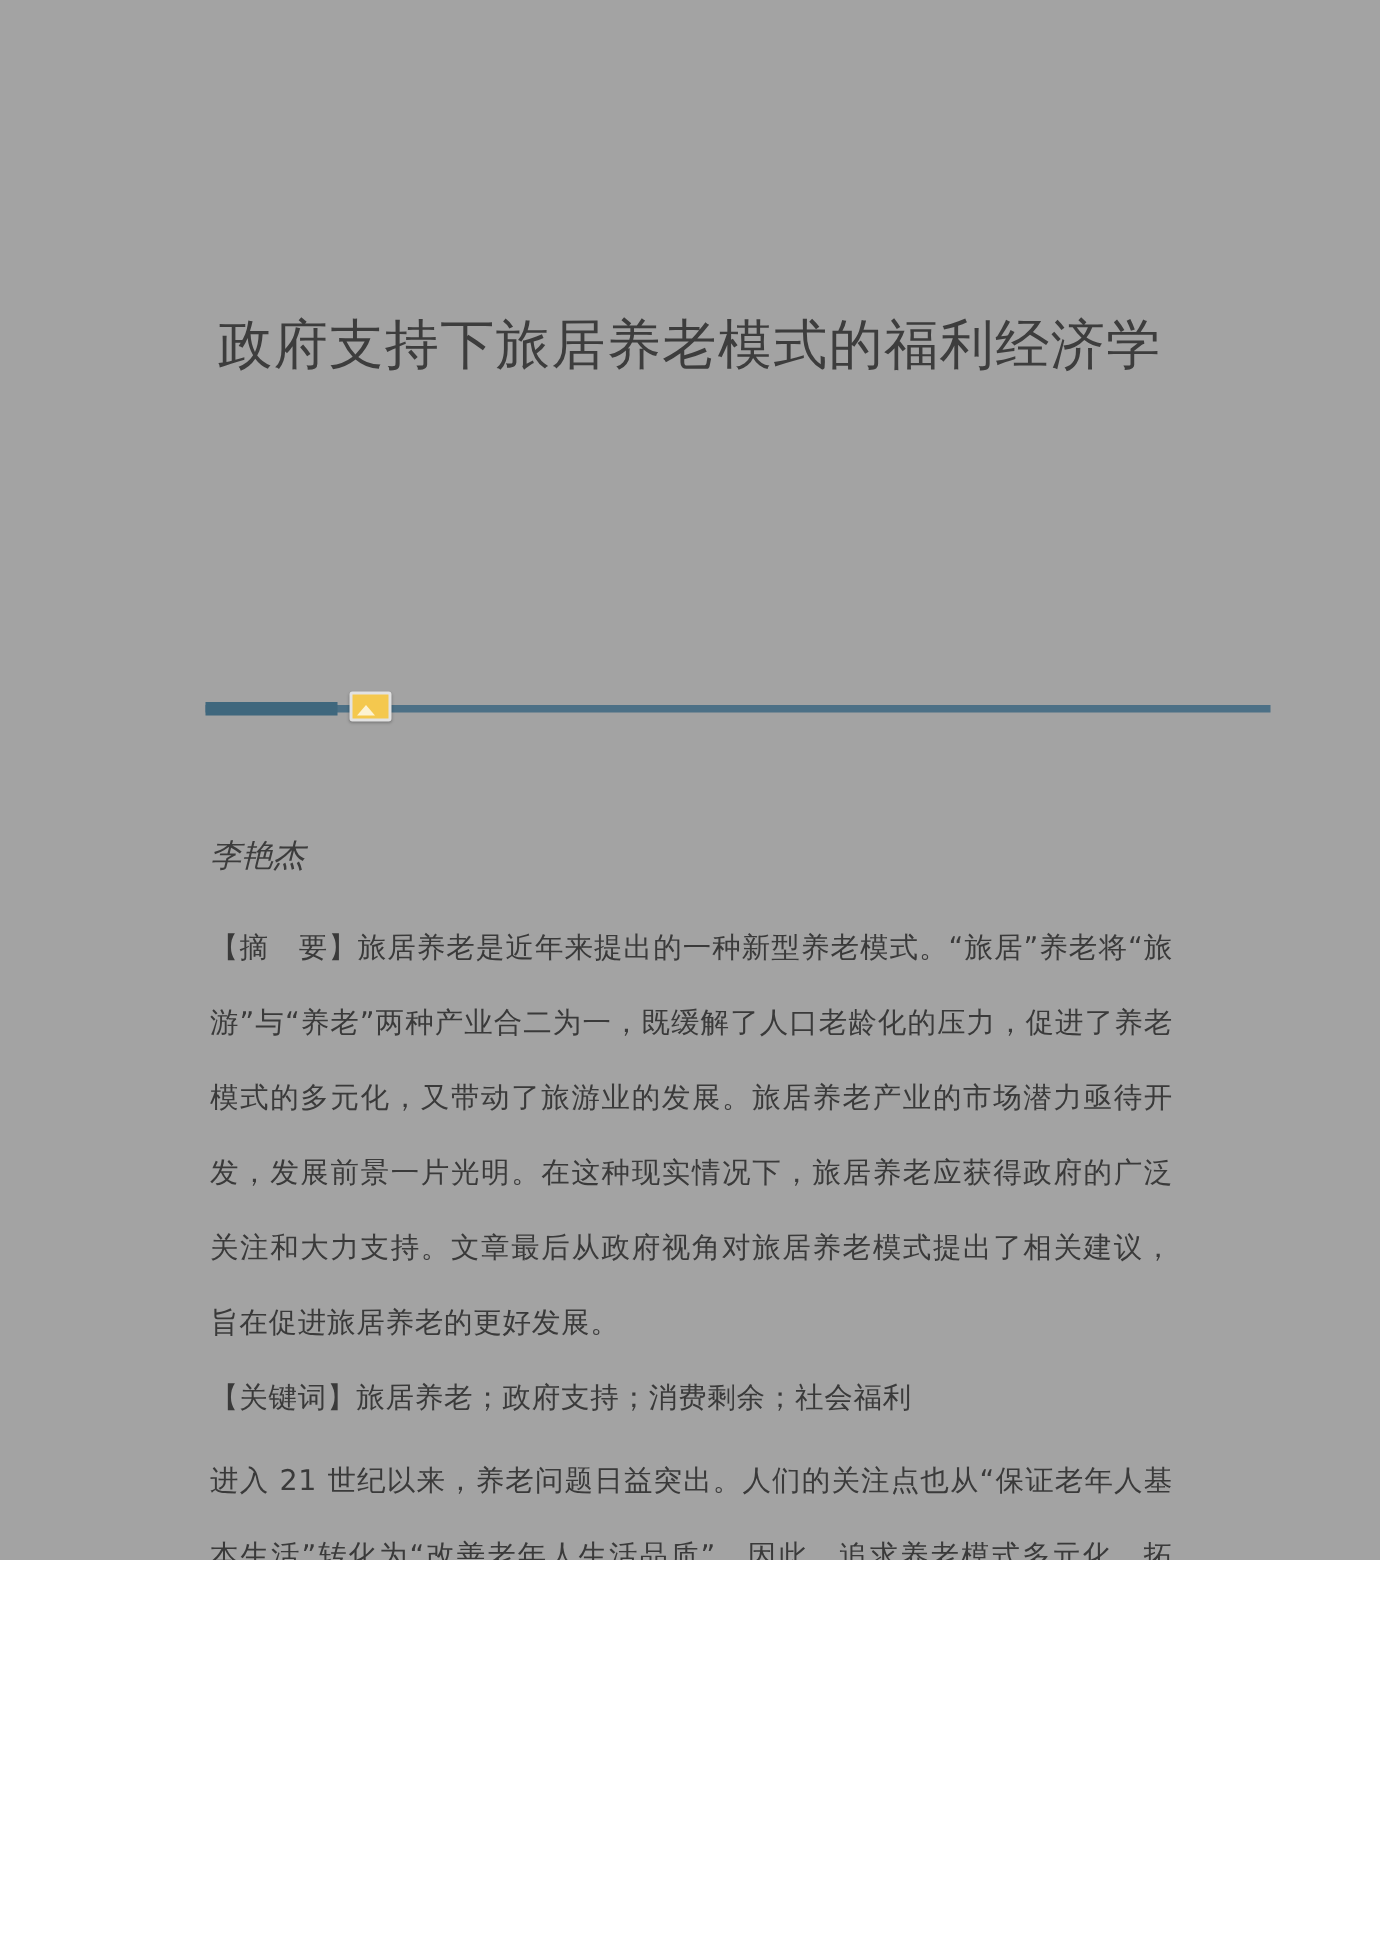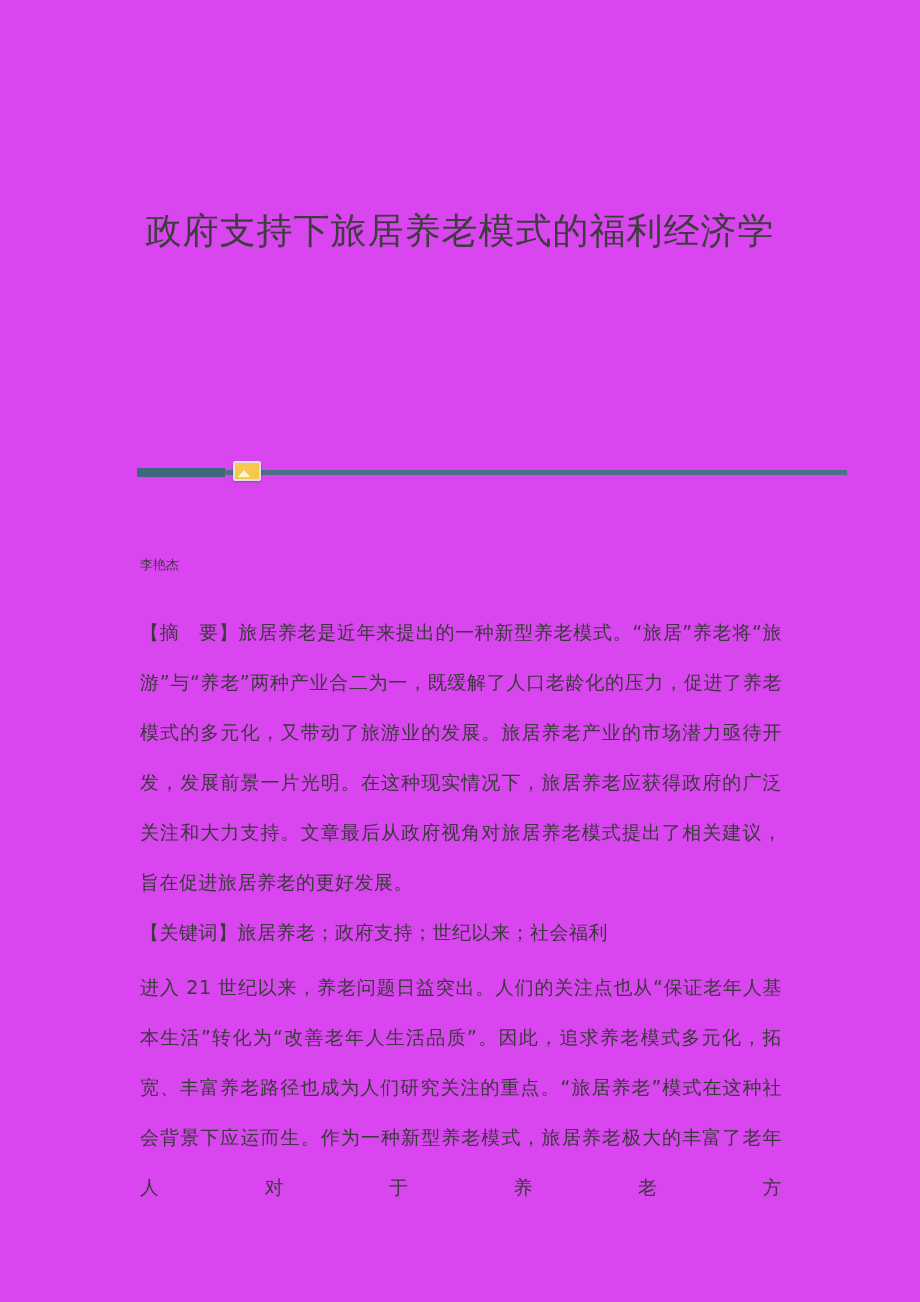--- a/index.html
+++ b/index.html
@@ -7,22 +7,22 @@
     padding: 0;
     background: #ffffff;
   }
   body {
     font-family: "DejaVu Sans", "Liberation Sans", sans-serif;
     color: #3a3a3a;
   }
   .page {
     position: relative;
     width: 920px;
-    height: 1302px;
-    background: #d946ef;
+    height: 1040px;
+    background: #a3a3a3;
     overflow: hidden;
   }
   .doc-title {
     position: absolute;
     left: 0;
     right: 0;
     margin: 0;
     text-align: center;
     font-size: 36px;
     font-weight: 400;
@@ -76,22 +76,23 @@
     height: 0;
     border-left: 6px solid transparent;
     border-right: 6px solid transparent;
     border-bottom: 7px solid #fdf3d2;
   }
 
   .author {
     position: absolute;
     top: 556px;
     left: 140px;
-    font-size: 13px;
+    font-size: 21px;
     color: #3c3c3c;
+    font-style: italic;
   }
 
   .para {
     position: absolute;
     left: 140px;
     width: 642px;
     margin: 0;
     font-size: 19px;
     line-height: 50px;
     color: #3a3a3a;
@@ -117,17 +118,17 @@
   <div class="divider">
     <span class="divider-line"></span>
     <span class="divider-cap"></span>
     <span class="divider-icon"></span>
   </div>
 
   <div class="author">李艳杰</div>
 
   <p class="para abstract">【摘　要】旅居养老是近年来提出的一种新型养老模式。“旅居”养老将“旅游”与“养老”两种产业合二为一，既缓解了人口老龄化的压力，促进了养老模式的多元化，又带动了旅游业的发展。旅居养老产业的市场潜力亟待开发，发展前景一片光明。在这种现实情况下，旅居养老应获得政府的广泛关注和大力支持。文章最后从政府视角对旅居养老模式提出了相关建议，旨在促进旅居养老的更好发展。</p>
 
-  <p class="para keywords">【关键词】旅居养老；政府支持；世纪以来；社会福利</p>
+  <p class="para keywords">【关键词】旅居养老；政府支持；消费剩余；社会福利</p>
 
   <p class="para body-text">进入 21 世纪以来，养老问题日益突出。人们的关注点也从“保证老年人基本生活”转化为“改善老年人生活品质”。因此，追求养老模式多元化，拓宽、丰富养老路径也成为人们研究关注的重点。“旅居养老”模式在这种社会背景下应运而生。作为一种新型养老模式，旅居养老极大的丰富了老年人对于养老方</p>
 
 </div>
 
 </body></html>

